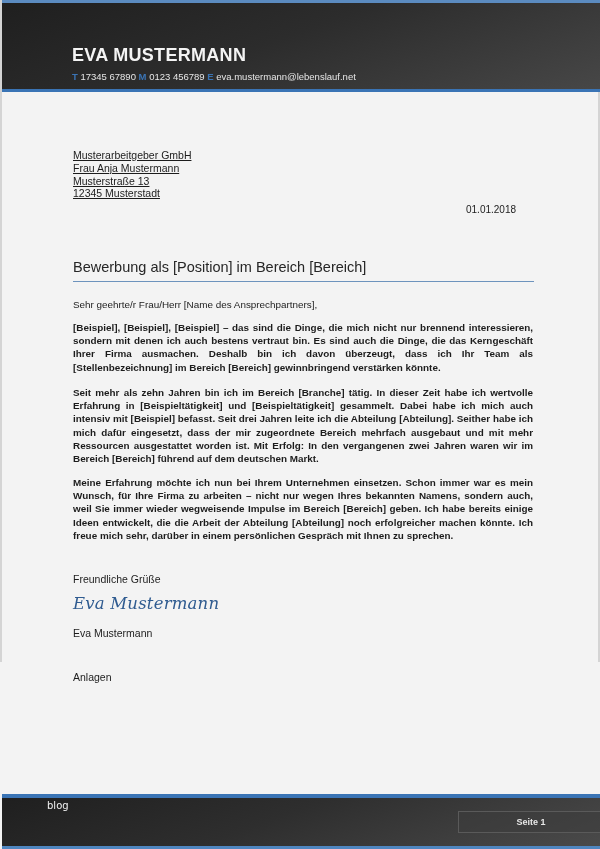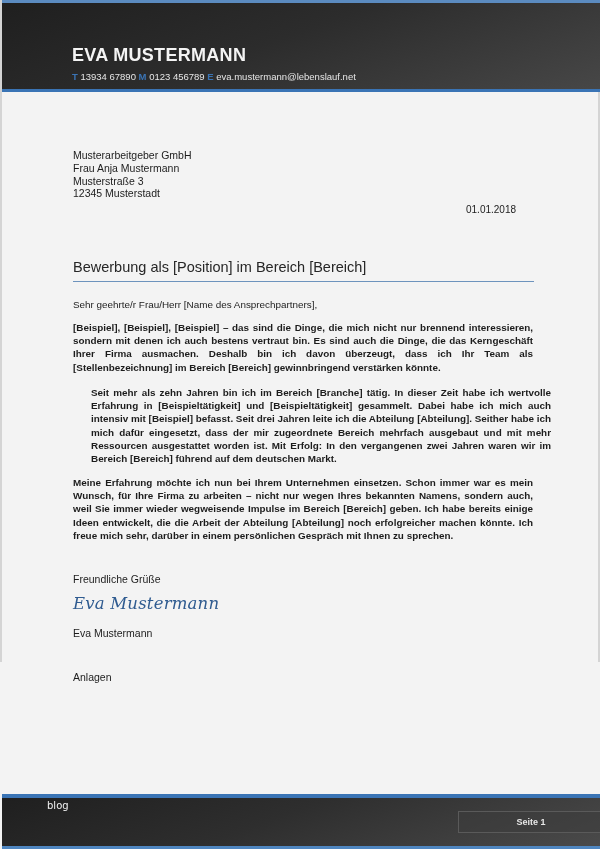--- a/index.html
+++ b/index.html
@@ -12,31 +12,31 @@
     
     .header { position:absolute; left:0; top:0; width:600px; height:92px;
               background:linear-gradient(160deg, #1f1f1f 0%, #2c2c2c 45%, #474747 100%);
               border-top:3px solid #5b8bc0; border-bottom:3px solid #3a74b5; }
     .header .name { position:absolute; left:70px; top:42px; font-size:18px; font-weight:bold;
                     color:#f4f4f4; letter-spacing:0.3px; }
     .header .contact { position:absolute; left:70px; top:68px; font-size:9.5px; color:#e6e6e6; white-space:nowrap; }
     .header .contact .key { color:#3a74b5; font-weight:bold; }
 
     
-    .recipient { position:absolute; left:71px; top:149px; font-size:10.5px; line-height:12.8px; color:#1c1c1c; }
+    .recipient { position:absolute; left:71px; top:149px; font-size:10.5px; line-height:12.8px; color:#1c1c1c;text-decoration:underline; }
     .date { position:absolute; left:464px; top:204px; font-size:10px; color:#1c1c1c; }
 
     .subject { position:absolute; left:71px; top:259px; font-size:14.5px; color:#262626; }
     .subject-rule { position:absolute; left:71px; top:281px; width:461px; height:1px; background:#6d93bd; }
 
     .body { position:absolute; left:71px; width:460px; font-size:9.9px; line-height:13.2px; color:#1c1c1c; }
     .body.justify { text-align:justify;font-weight:bold; }
     .salutation { top:298px; }
     .p1 { top:321px; }
-    .p2 { top:386px;margin-left:18px; }
+    .p2 { top:386px; }
     .p3 { top:476px; }
 
     .closing { position:absolute; left:71px; top:573px; font-size:10.5px; color:#1c1c1c; }
     .signature { position:absolute; left:71px; top:594px; font-family:"DejaVu Serif", serif;
                  font-style:italic; font-size:16.5px; color:#2f5b90; letter-spacing:0.2px; }
     .printed-name { position:absolute; left:71px; top:627px; font-size:10.5px; color:#1c1c1c; }
     .attachments { position:absolute; left:71px; top:671px; font-size:10.5px; color:#1c1c1c; }
 
     
     .footer { position:absolute; left:0; top:794px; width:600px; height:55px;
@@ -51,32 +51,32 @@
   </style>
 </head>
 <body>
 
 <div class="page">
 
   <div class="header">
     <div class="name">EVA MUSTERMANN</div>
     <div class="contact">
       <span class="key">T</span>
-      <span>13934 67890</span>
+      <span>17345 67890</span>
       <span class="key">M</span>
       <span>0123 456789</span>
       <span class="key">E</span>
       <span>eva.mustermann@lebenslauf.net</span>
     </div>
   </div>
 
   <div class="recipient">
     <div>Musterarbeitgeber GmbH</div>
     <div>Frau Anja Mustermann</div>
-    <div>Musterstraße 3</div>
+    <div>Musterstraße 13</div>
     <div>12345 Musterstadt</div>
   </div>
 
   <div class="date">01.01.2018</div>
 
   <div class="subject">Bewerbung als [Position] im Bereich [Bereich]</div>
   <div class="subject-rule"></div>
 
   <div class="body salutation">Sehr geehrte/r Frau/Herr [Name des Ansprechpartners],</div>
   <div class="body justify p1">[Beispiel], [Beispiel], [Beispiel] – das sind die Dinge, die mich nicht nur brennend interessieren, sondern mit denen ich auch bestens vertraut bin. Es sind auch die Dinge, die das Kerngeschäft Ihrer Firma ausmachen. Deshalb bin ich davon überzeugt, dass ich Ihr Team als [Stellenbezeichnung] im Bereich [Bereich] gewinnbringend verstärken könnte.</div>

